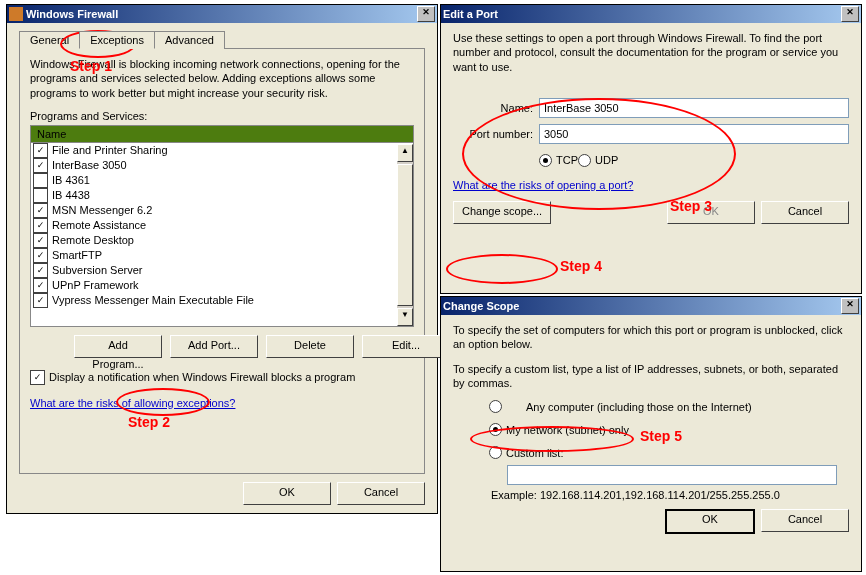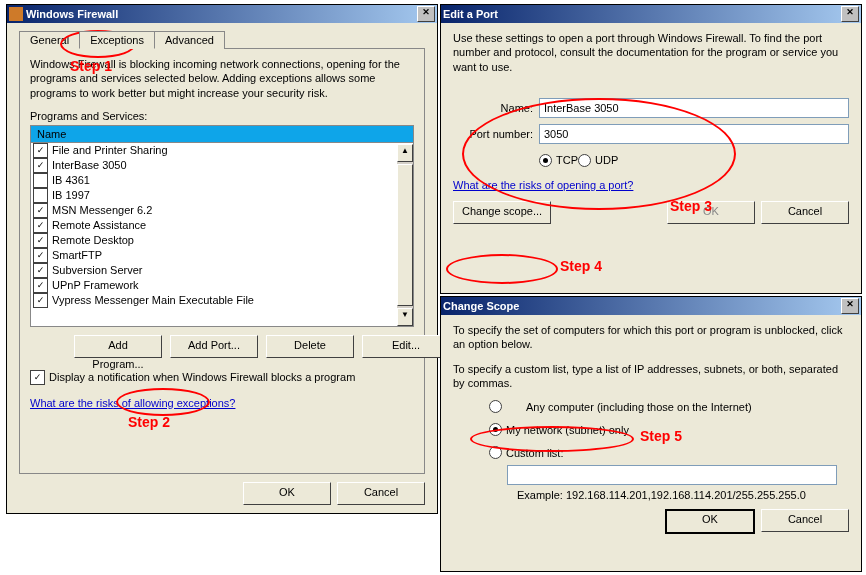--- a/index.html
+++ b/index.html
@@ -80,21 +80,21 @@
   .listbox {
     border:1px solid #888;
     background:#fff;
     height:200px;
     overflow:hidden;
     position:relative;
     display:flex;
     flex-direction:column;
   }
   .listhead {
-    background:#0ea5e9;
+    background:#4d7c0f;
     border-bottom:1px solid #888;
     padding:2px 6px;
   }
   .listitems{ flex:1; overflow:hidden; padding:0 2px;}
   .li { display:flex; align-items:center; height:15px; }
   .cb { width:13px; height:13px; border:1px solid #404040; background:#fff; margin-right:4px; display:inline-flex; align-items:center; justify-content:center; font-size:9px;}
   .sbtrack{position:absolute;right:0;top:18px;bottom:0;width:16px;background:#d4d0c8;display:flex;flex-direction:column;}
   .sbbtn{height:16px;background:#ece9d8;border:1px solid #fff;border-right-color:#404040;border-bottom-color:#404040;text-align:center;font-size:8px;line-height:12px;}
   .sthumb{flex:1;background:#ece9d8;border:1px solid #fff;border-right-color:#404040;border-bottom-color:#404040;margin:2px 0;}
   .btnrow{display:flex;gap:8px;margin-top:8px;padding-left:44px;}
@@ -164,21 +164,21 @@
             <div class="li">
               <span class="cb">✓</span>
               <span>InterBase 3050</span>
             </div>
             <div class="li">
               <span class="cb"></span>
               <span>IB 4361</span>
             </div>
             <div class="li">
               <span class="cb"></span>
-              <span>IB 1997</span>
+              <span>IB 4438</span>
             </div>
             <div class="li">
               <span class="cb">✓</span>
               <span>MSN Messenger 6.2</span>
             </div>
             <div class="li">
               <span class="cb">✓</span>
               <span>Remote Assistance</span>
             </div>
             <div class="li">
@@ -281,21 +281,21 @@
         </div>
       <div class="radio" style="margin-bottom:10px;">
           <span class="rdot on"></span>
           <span>My network (subnet) only</span>
         </div>
       <div class="radio" style="margin-bottom:6px;">
           <span class="rdot"></span>
           <span>Custom list:</span>
         </div>
       <div class="txt" style="margin-left:18px;width:320px;color:#888;"></div>
-      <div style="margin-left:28px;margin-top:4px;">Example: 192.168.114.201,192.168.114.201/255.255.255.0</div>
+      <div style="margin-left:2px;margin-top:4px;">Example: 192.168.114.201,192.168.114.201/255.255.255.0</div>
     </div>
     <div class="btm-btns">
       <div class="wbtn" style="border:2px solid #000;line-height:17px;">OK</div>
       <div class="wbtn">Cancel</div>
     </div>
   </div>
 </div>
 
 <div class="ring" style="left:60px;top:30px;width:72px;height:24px;"></div>
 <div class="anno" style="left:70px;top:58px;">Step 1</div>

